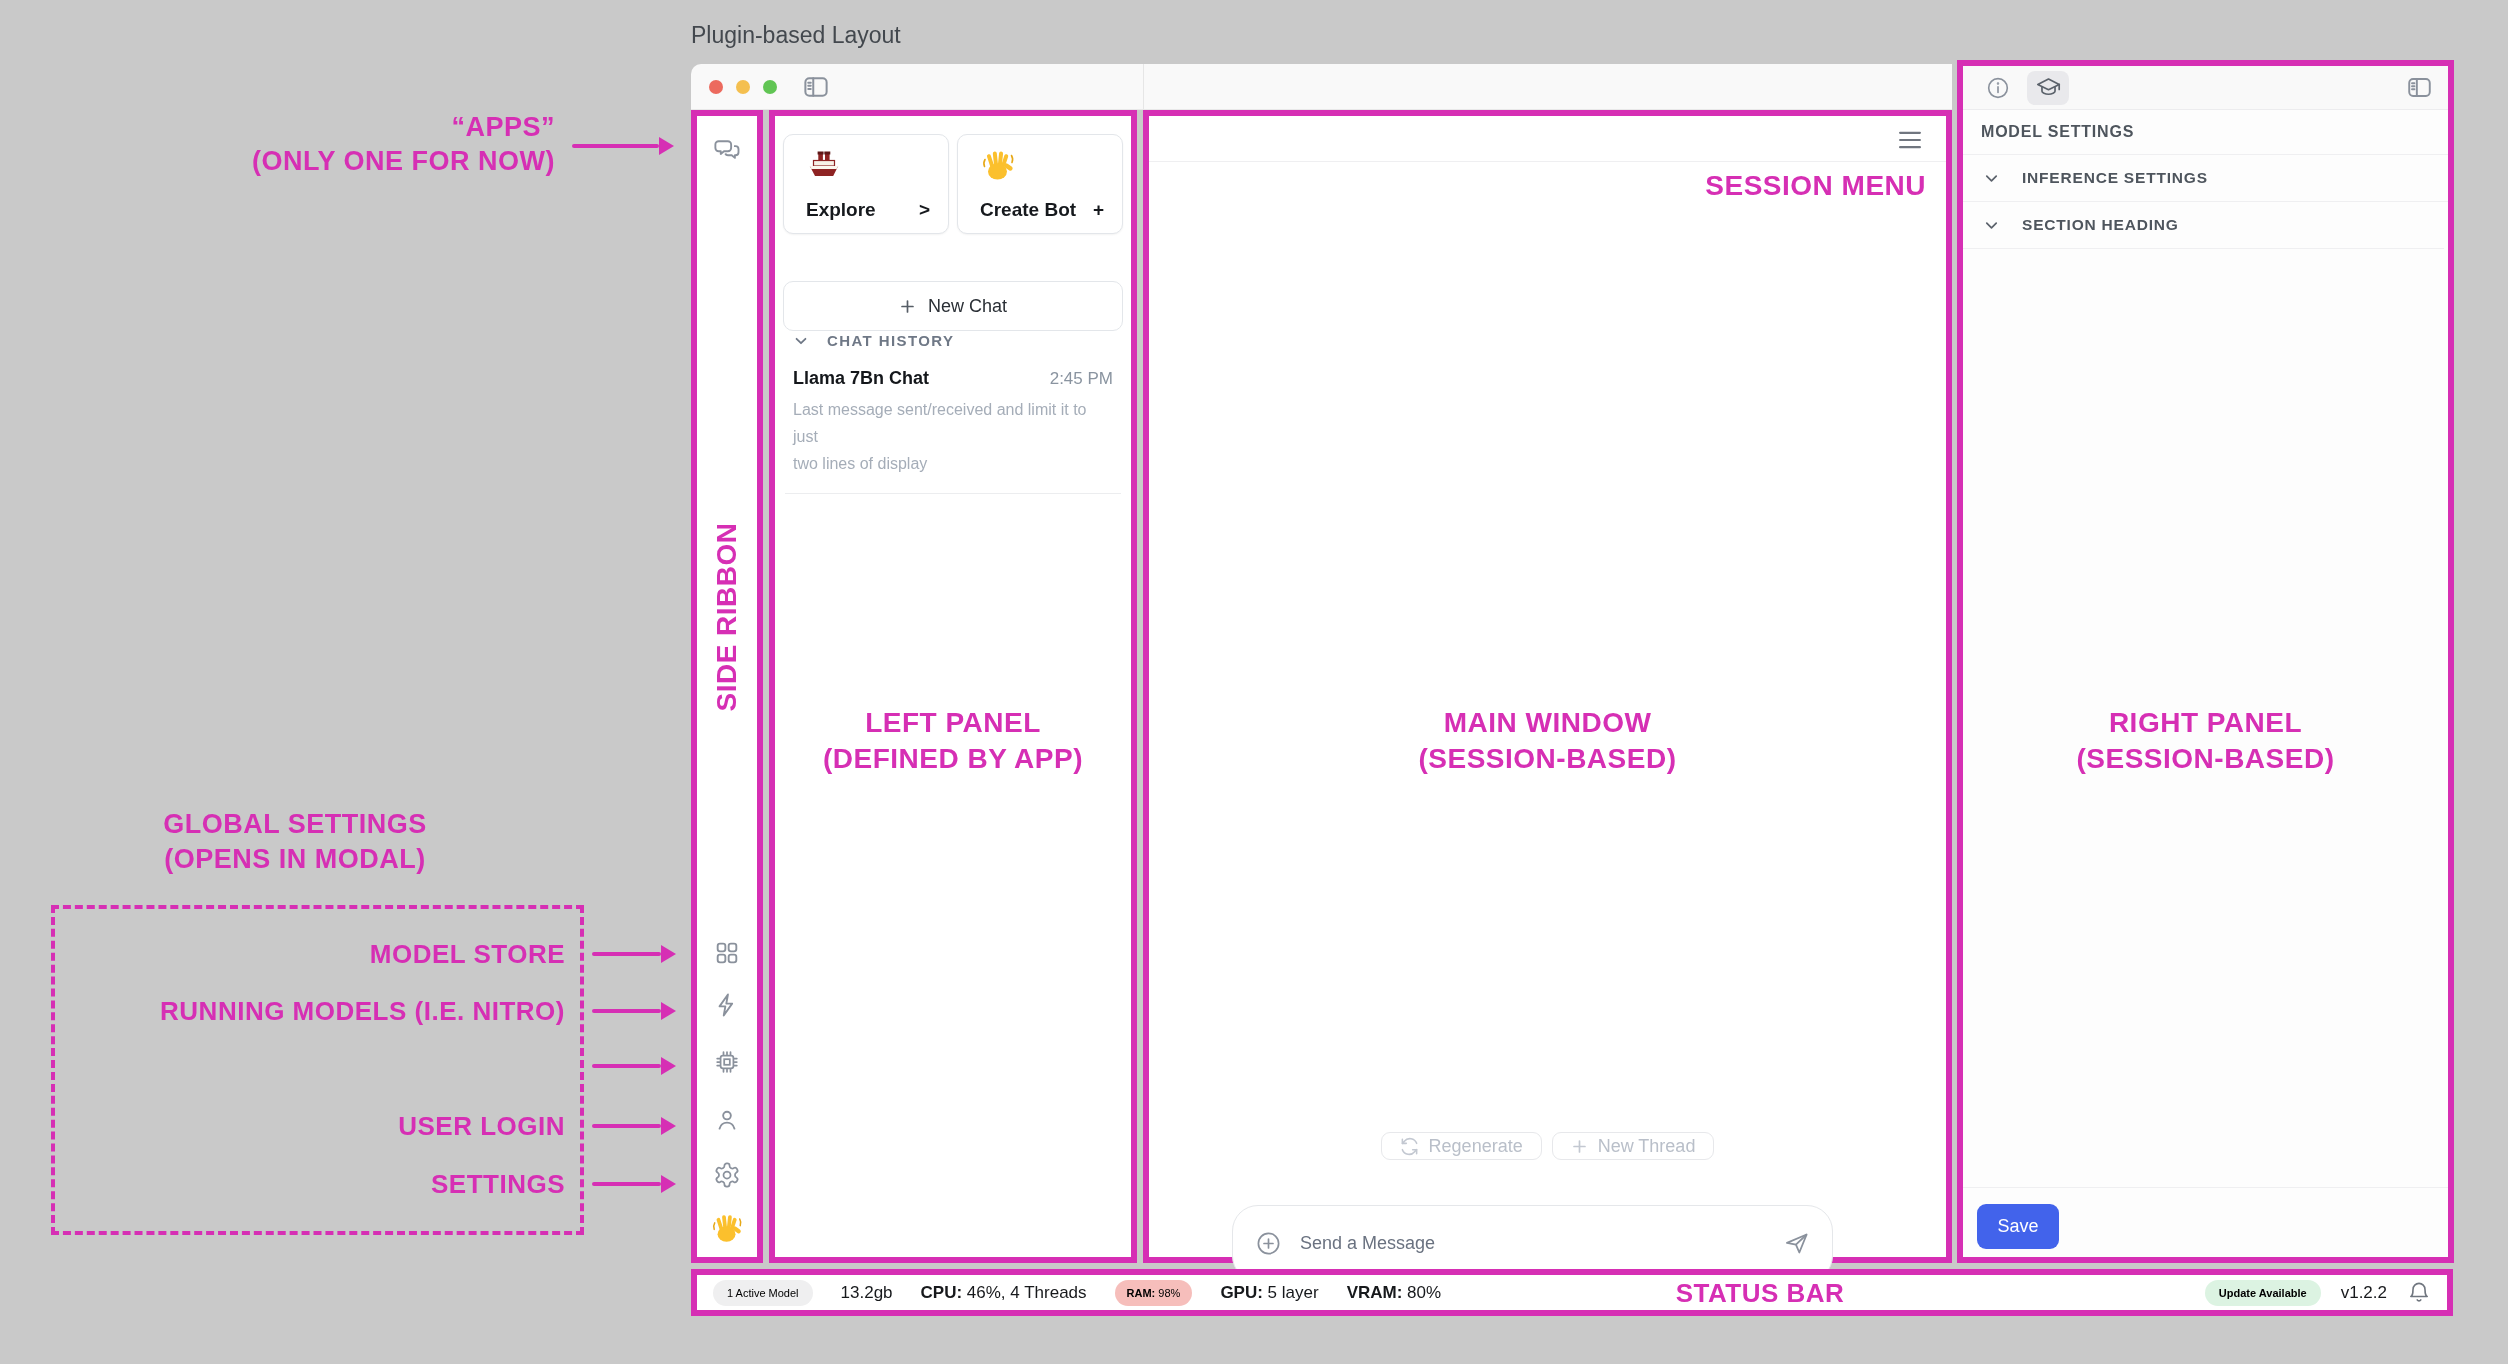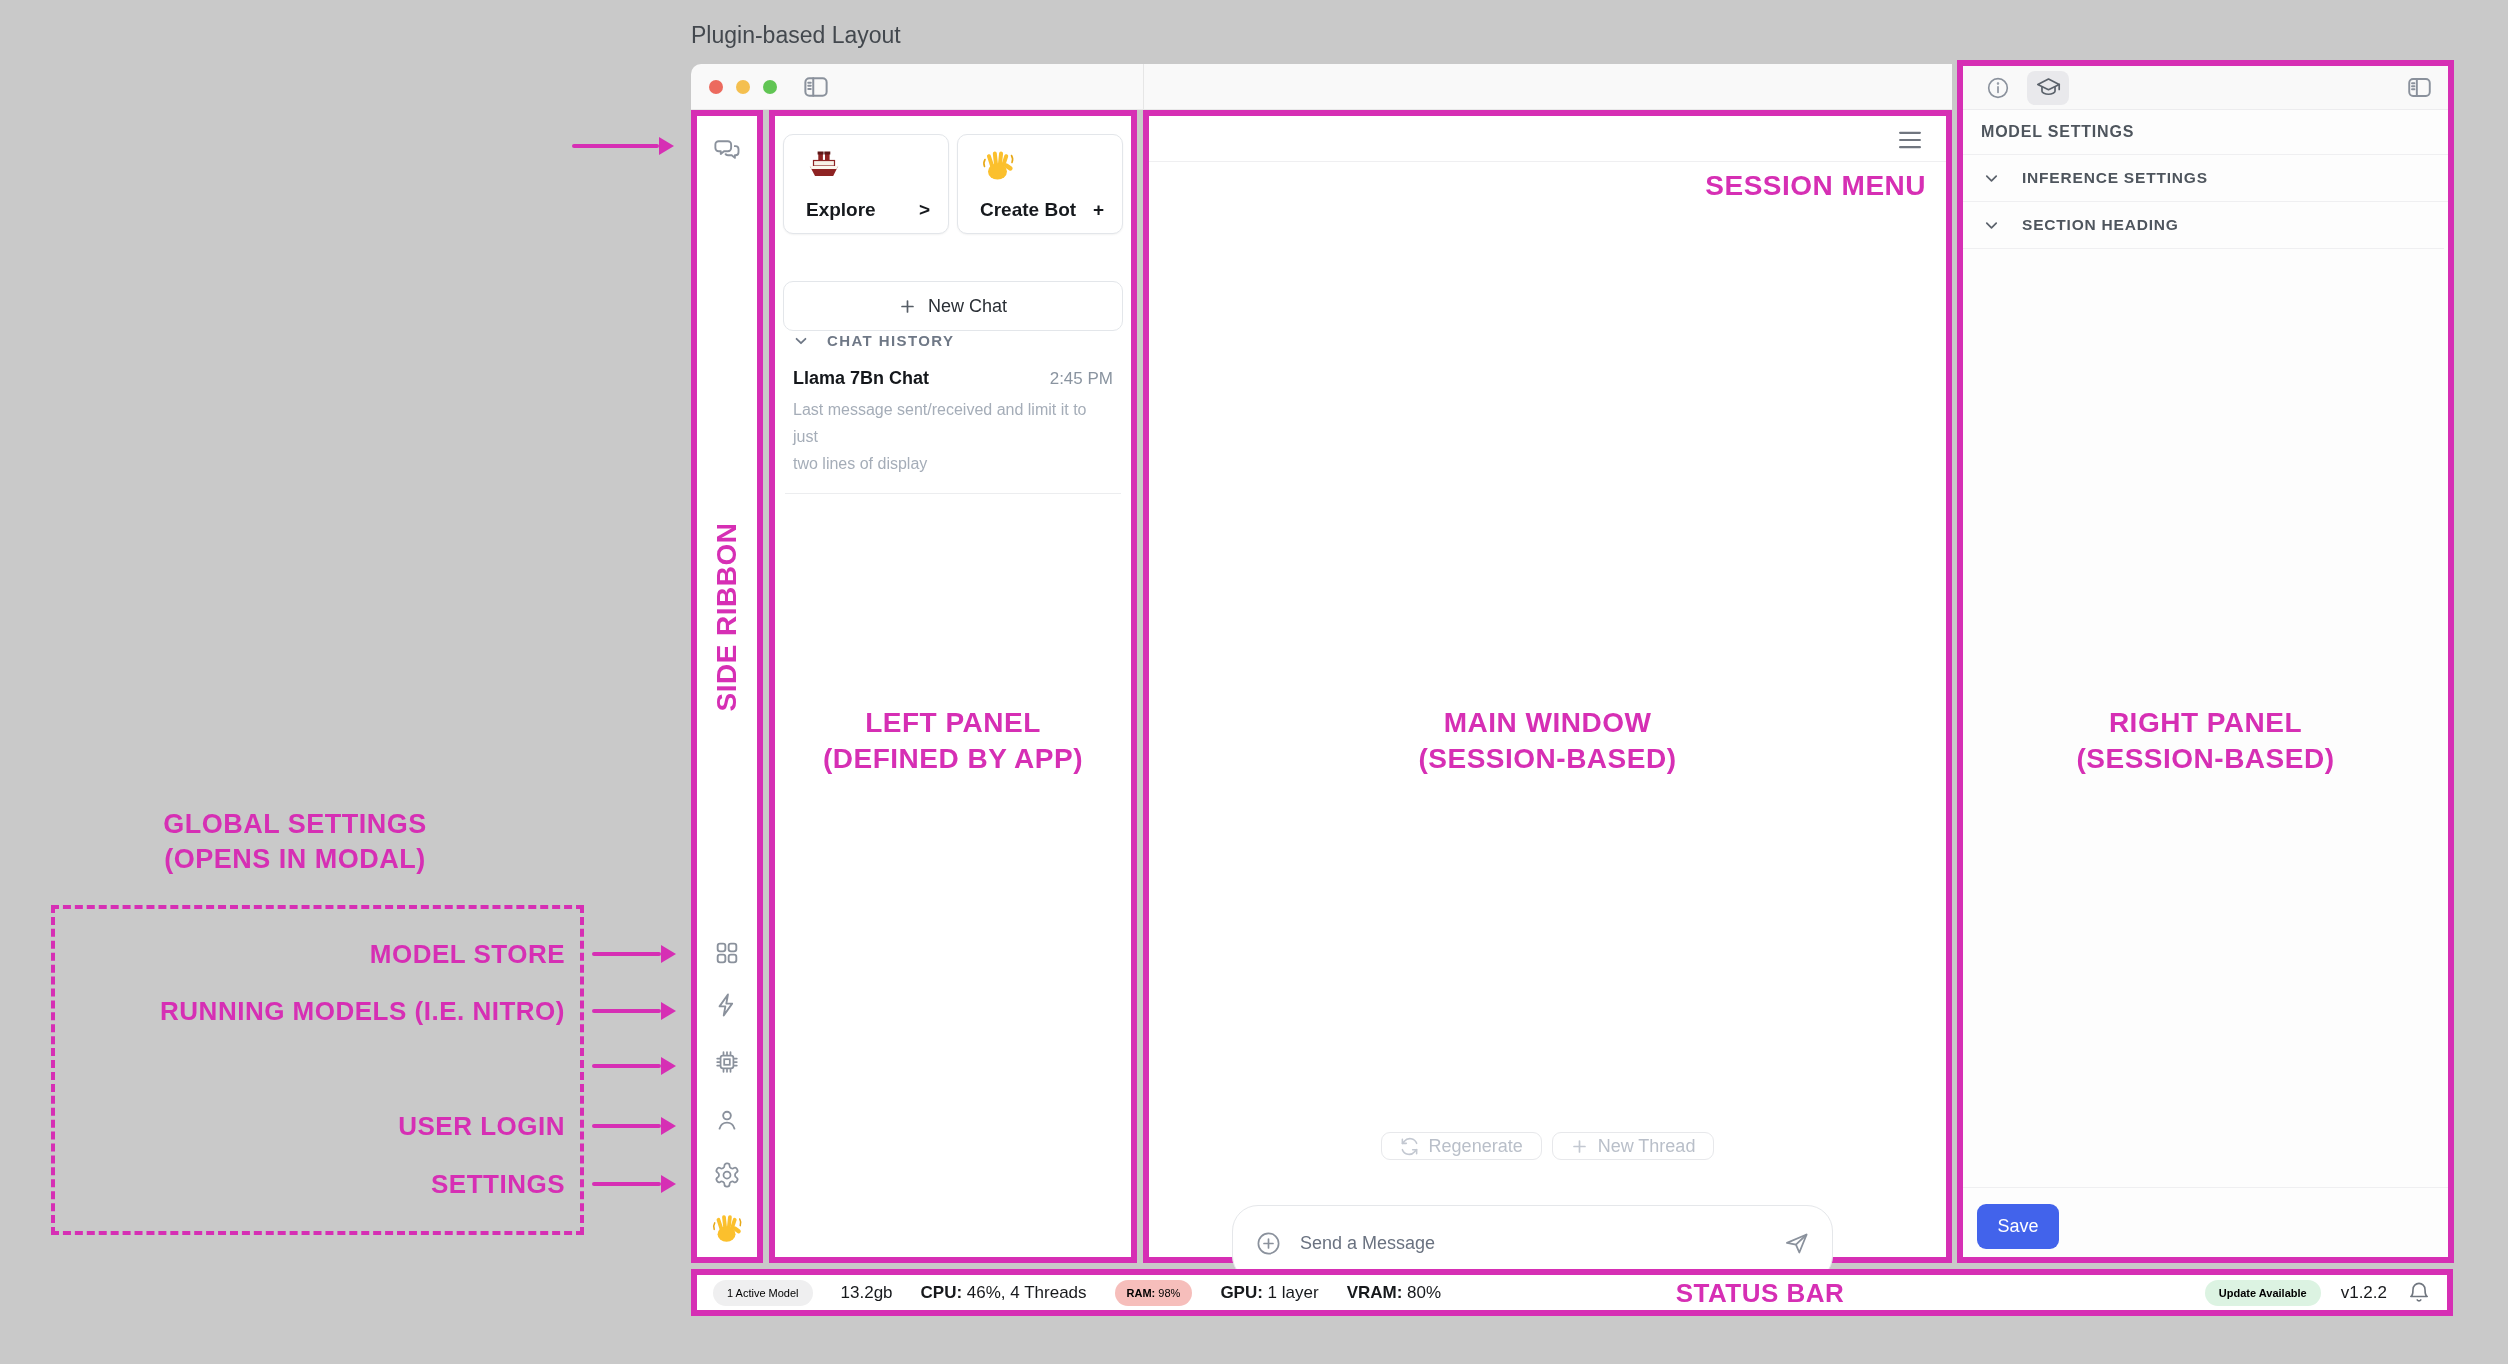--- a/index.html
+++ b/index.html
@@ -367,35 +367,39 @@
     <div class="abs save-area">
       <button class="save-btn">Save</button>
     </div>
   </div>
 
   <div class="abs pinkbox status-box">
     <span class="pill gray">1 Active Model</span>
     <span class="stat">13.2gb</span>
     <span class="stat"><b>CPU:</b>&nbsp;<span>46%, 4 Threads</span></span>
     <span class="pill ram"><b>RAM:</b>&nbsp;<span>98%</span></span>
-    <span class="stat"><b>GPU:</b>&nbsp;<span>1 layer</span></span>
+    <span class="stat"><b>GPU:</b>&nbsp;<span>5 layer</span></span>
     <span class="stat"><b>VRAM:</b>&nbsp;<span>80%</span></span>
     <span class="ann statusbar-label">STATUS BAR</span>
     <span class="status-right">
       <span class="pill green">Update Available</span>
       <span class="stat">v1.2.2</span>
       <span class="ico" style="color:#70767f">
         <svg width="24" height="24" viewBox="0 0 24 24" fill="none" stroke="currentColor" stroke-width="1.6" stroke-linecap="round" stroke-linejoin="round">
           <path d="M18 8.4a6 6 0 0 0-12 0c0 6.2-2.2 7.1-2.2 7.1h16.4S18 14.6 18 8.4"></path>
             <path d="M10.2 18.9a2.1 2.1 0 0 0 3.6 0"></path>
         </svg>
       </span>
     </span>
   </div>
 
+  <div class="abs ann apps-label">
+    <div>“APPS”</div>
+    <div>(ONLY ONE FOR NOW)</div>
+  </div>
   <div class="arrow apps-arrow">
       <div class="shaft"></div>
       <div class="head"></div>
     </div>
 
   <div class="abs ann global-label">
     <div>GLOBAL SETTINGS</div>
     <div>(OPENS IN MODAL)</div>
   </div>
 

